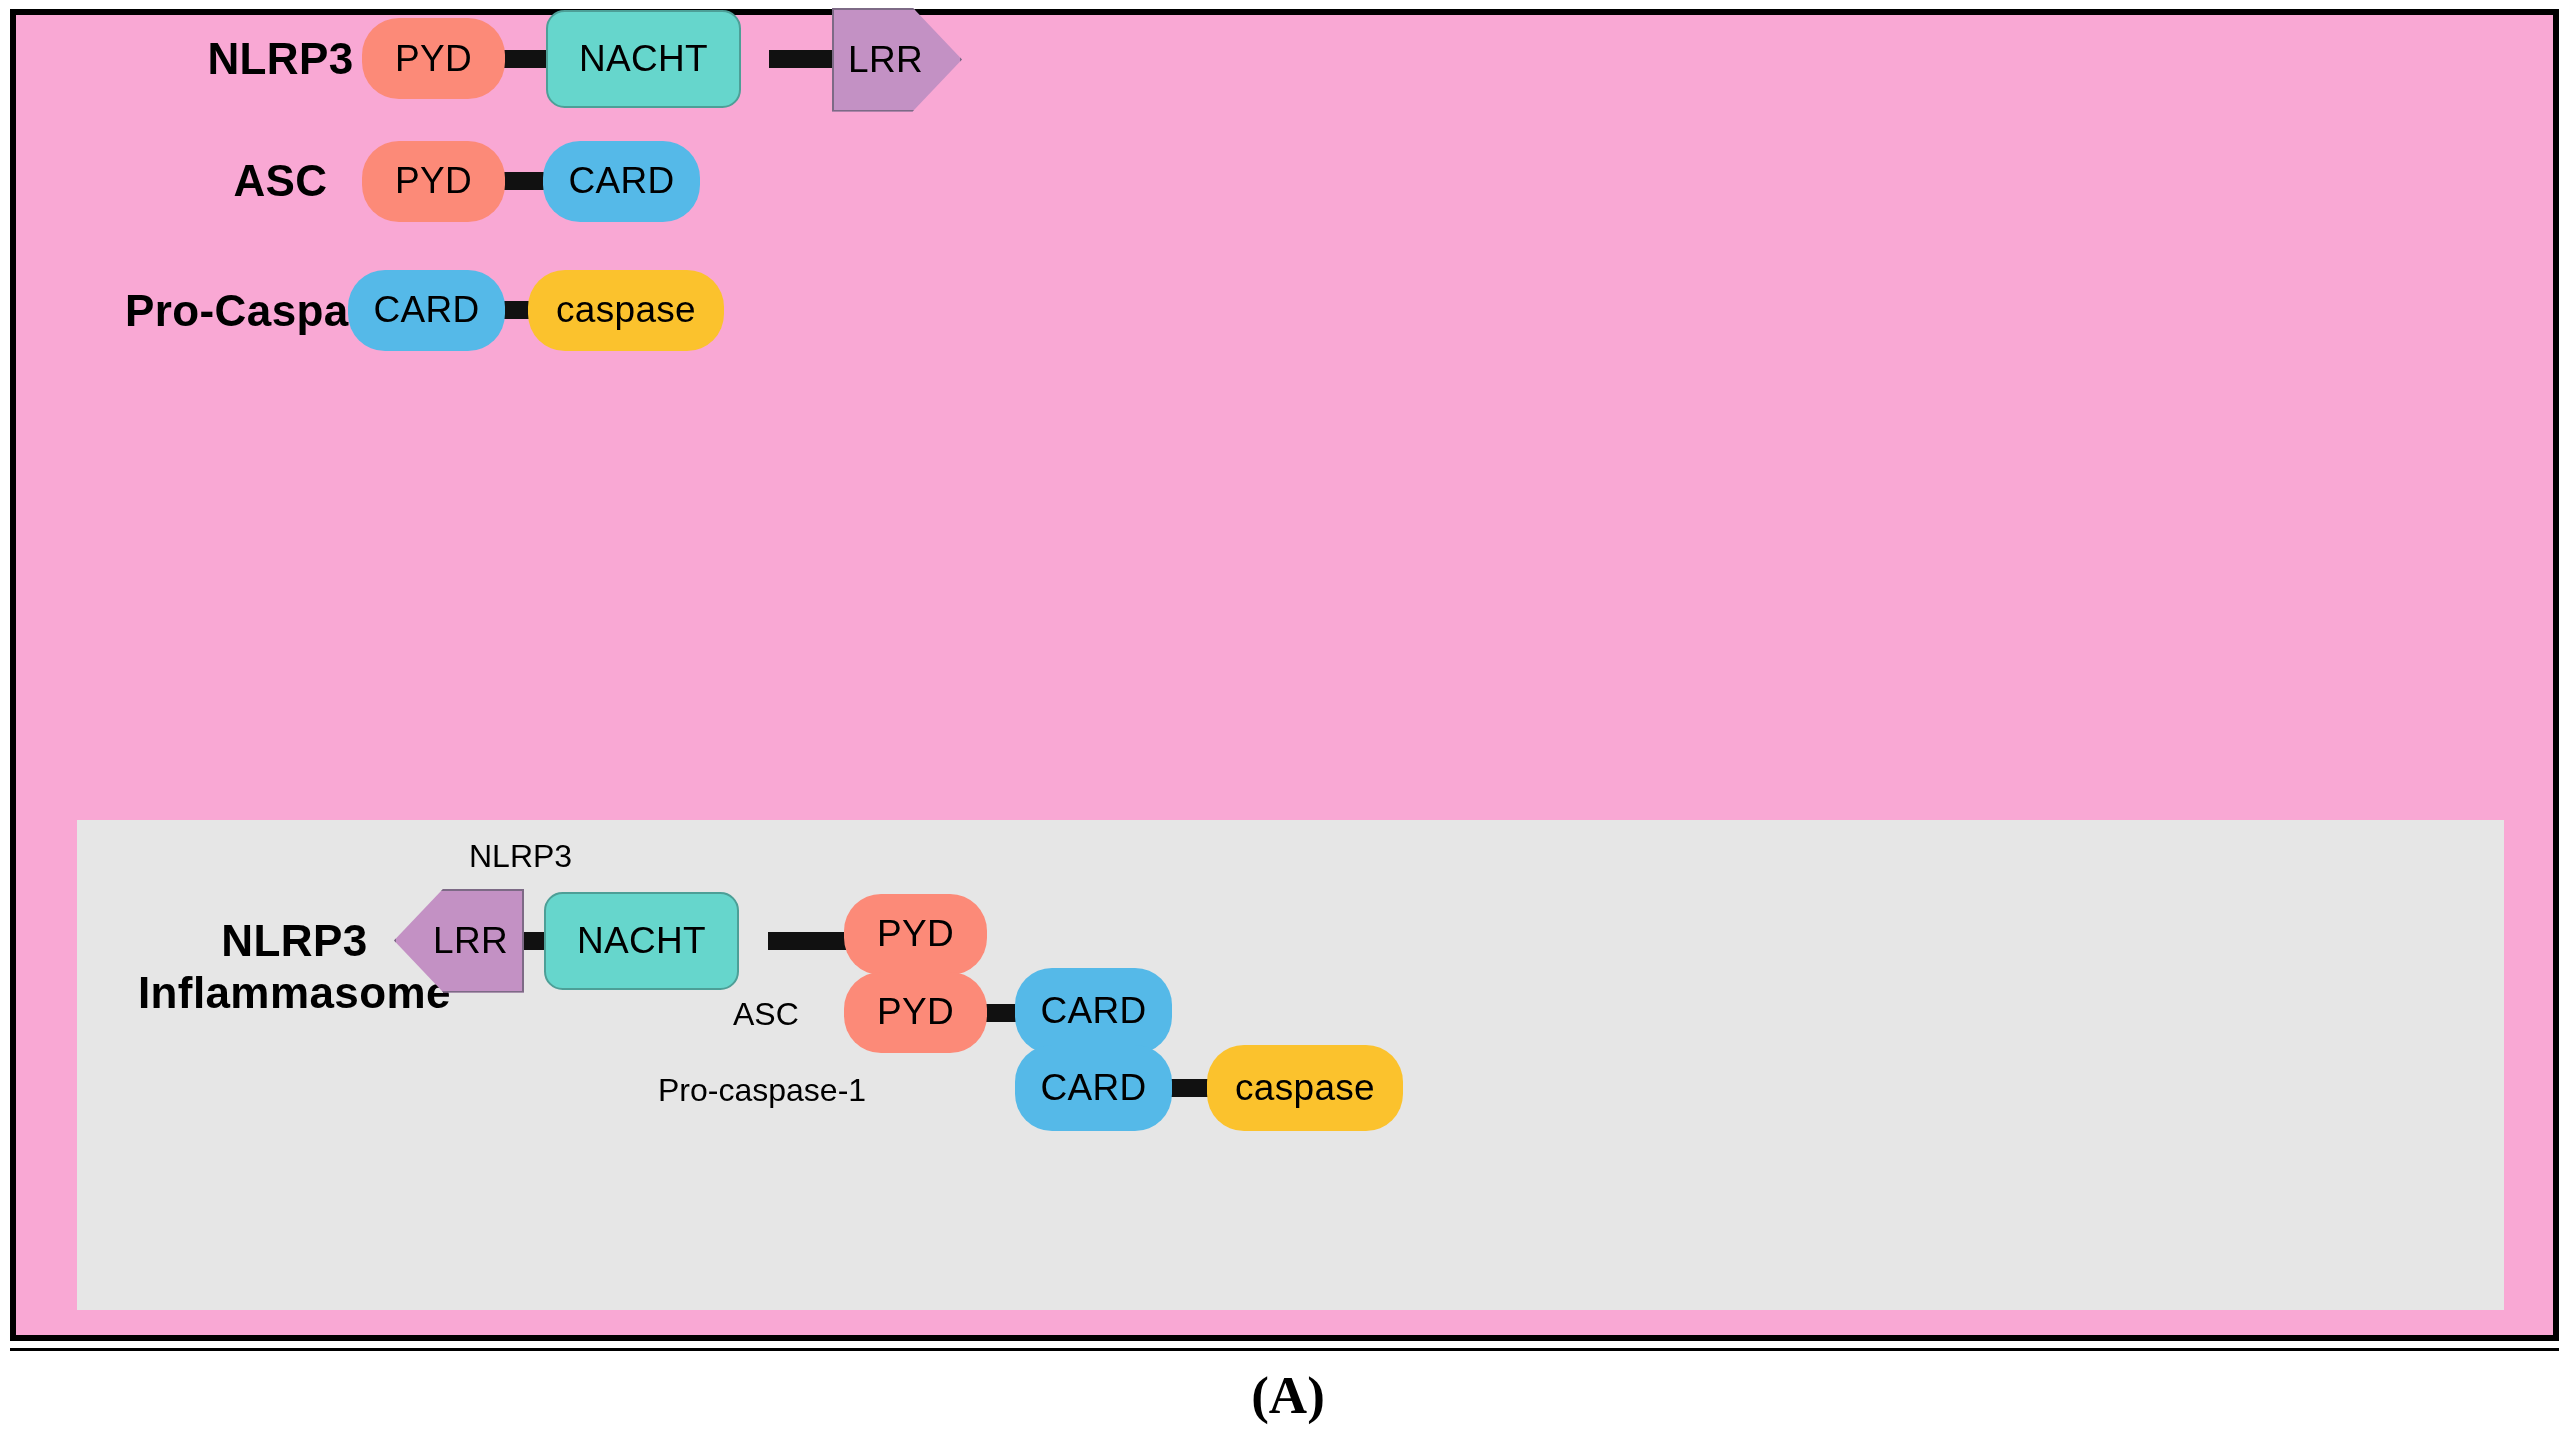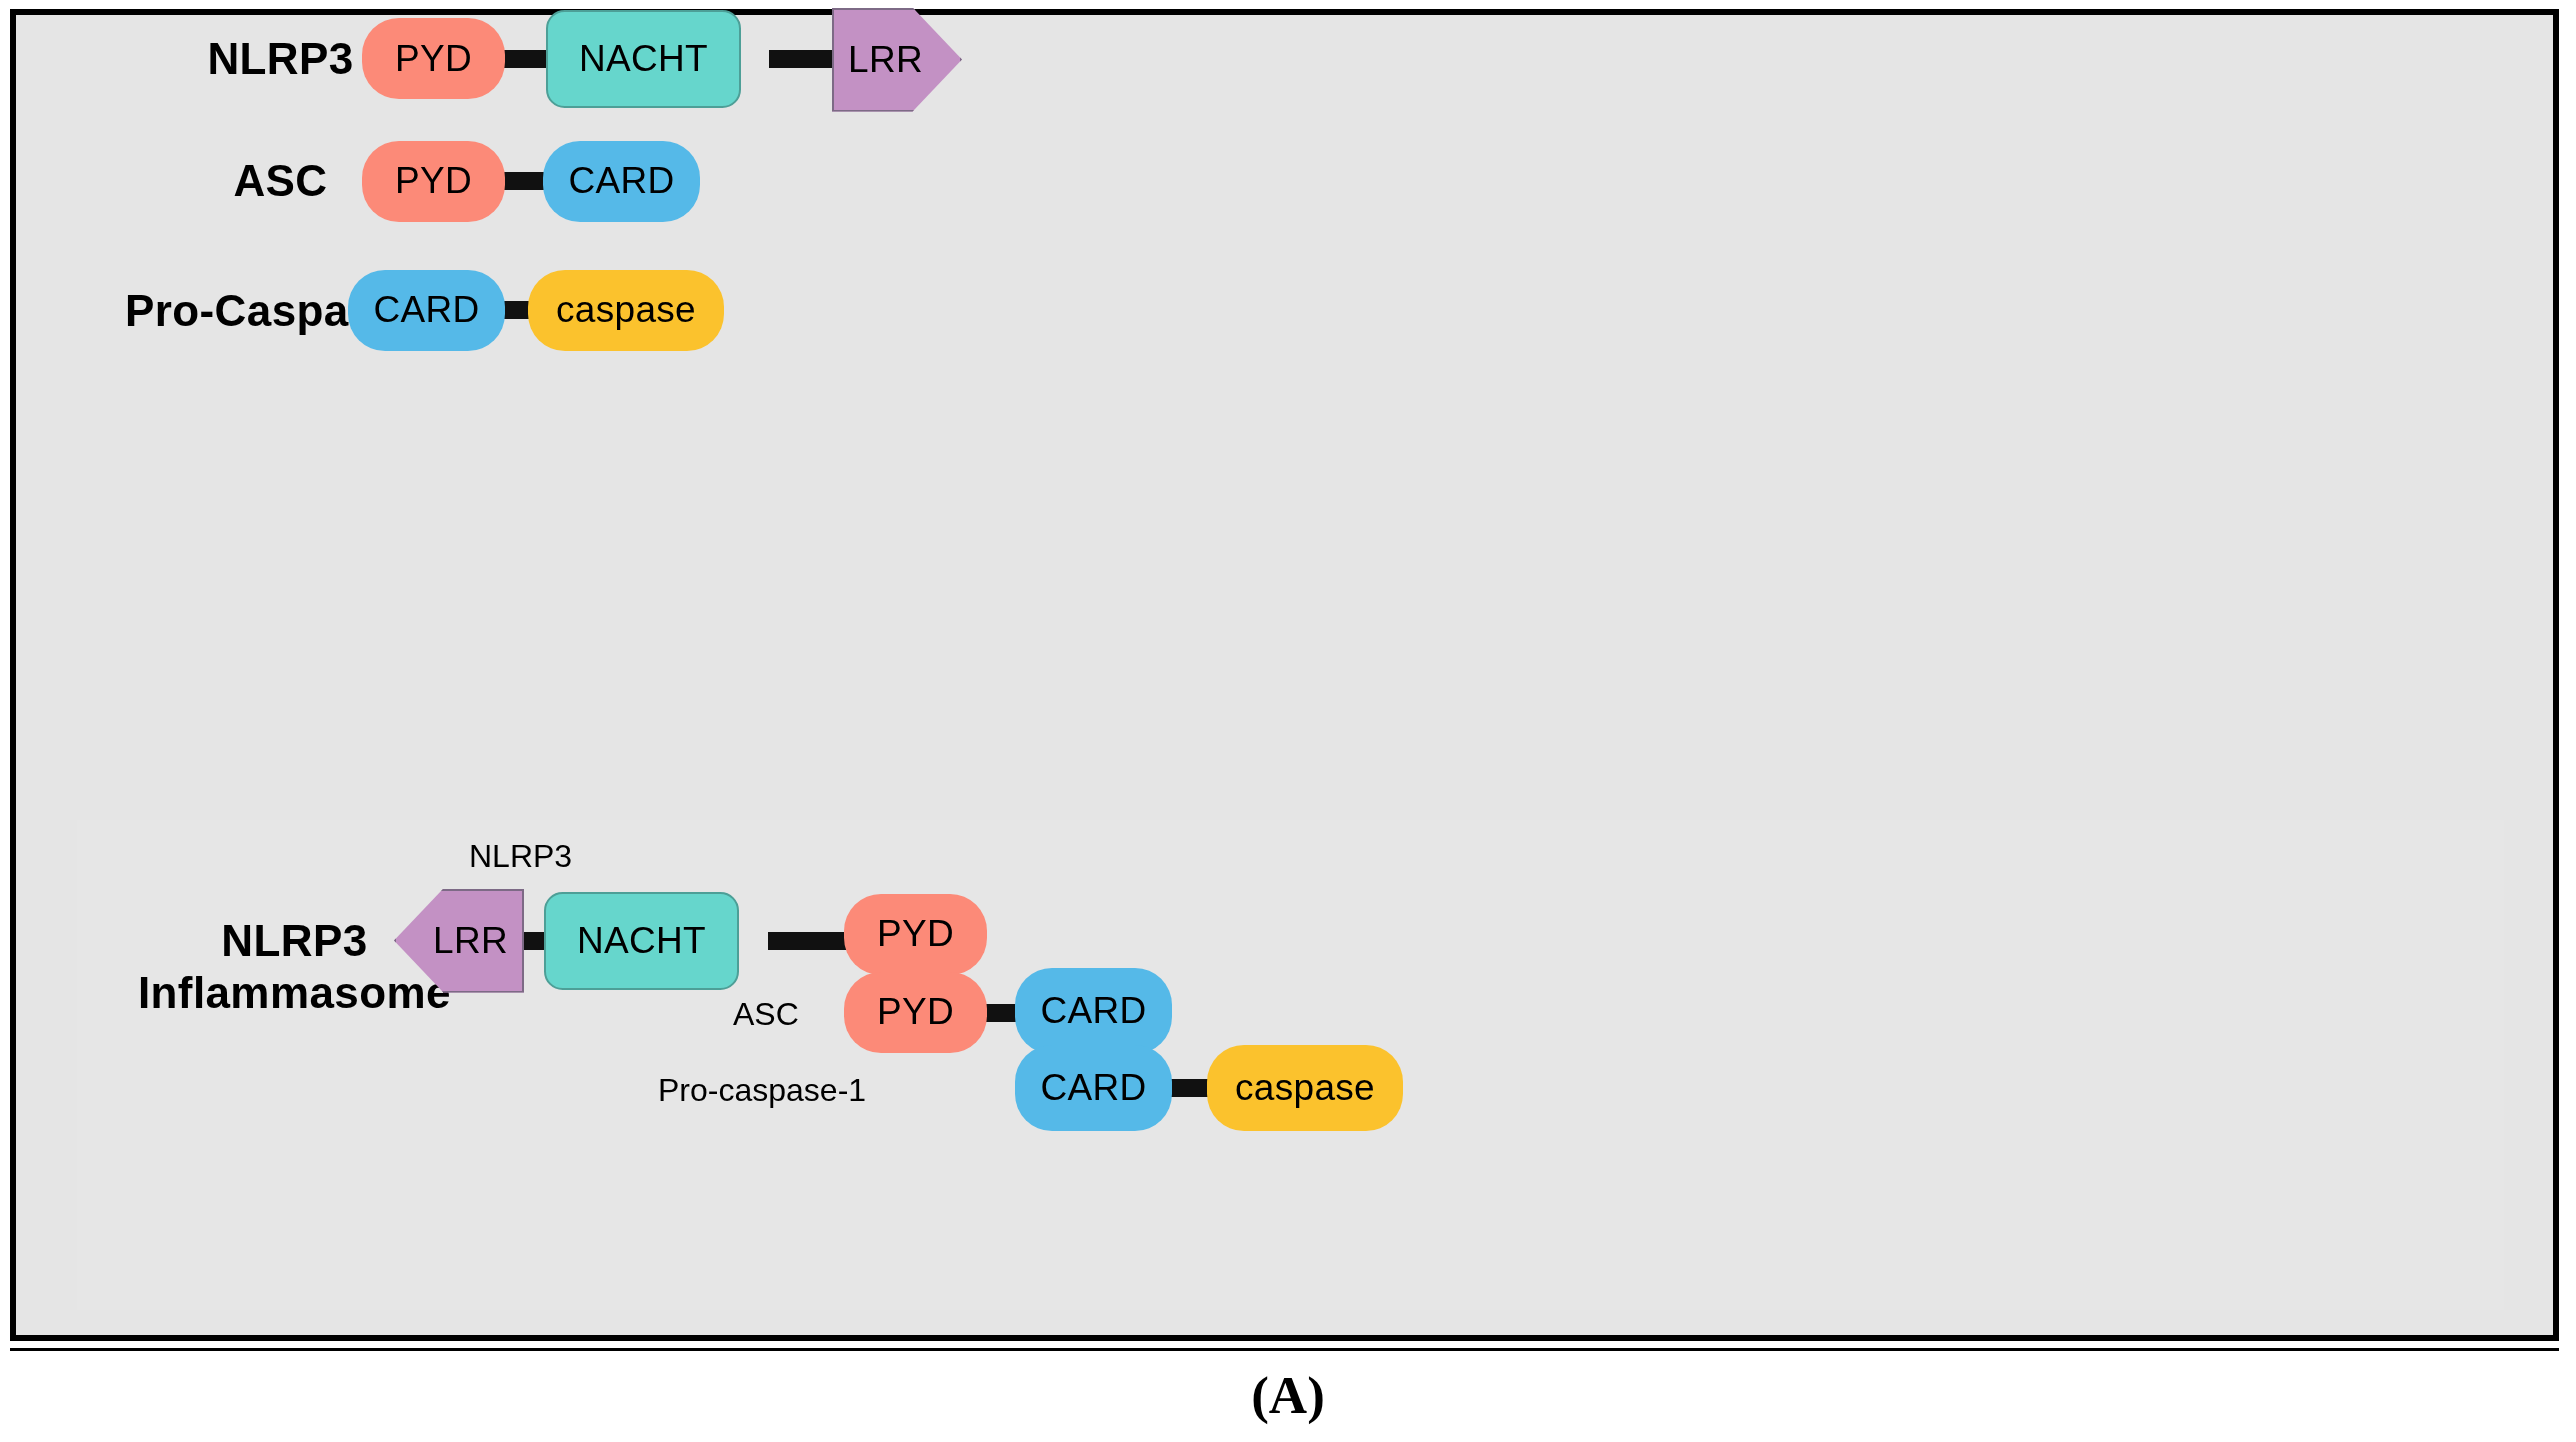--- a/index.html
+++ b/index.html
@@ -4,21 +4,21 @@
 <style>
   html,body{margin:0;padding:0;background:#ffffff;}
   body{
     width:2576px;height:1443px;position:relative;overflow:hidden;
     font-family:"Liberation Sans","DejaVu Sans",sans-serif;
   }
 
   
   #figure-frame{
     position:absolute;left:10px;top:8.6px;width:2549px;height:1332px;
-    border:6.4px solid #000000;background:#e5e5e5;box-sizing:border-box;
+    border:6.4px solid #000000;background:#f9a8d4;box-sizing:border-box;
   }
 
   
   #inflammasome-panel{
     position:absolute;left:61px;top:805px;width:2427px;height:490px;
     background:#e6e6e6;
   }
 
   
   .row-label{

